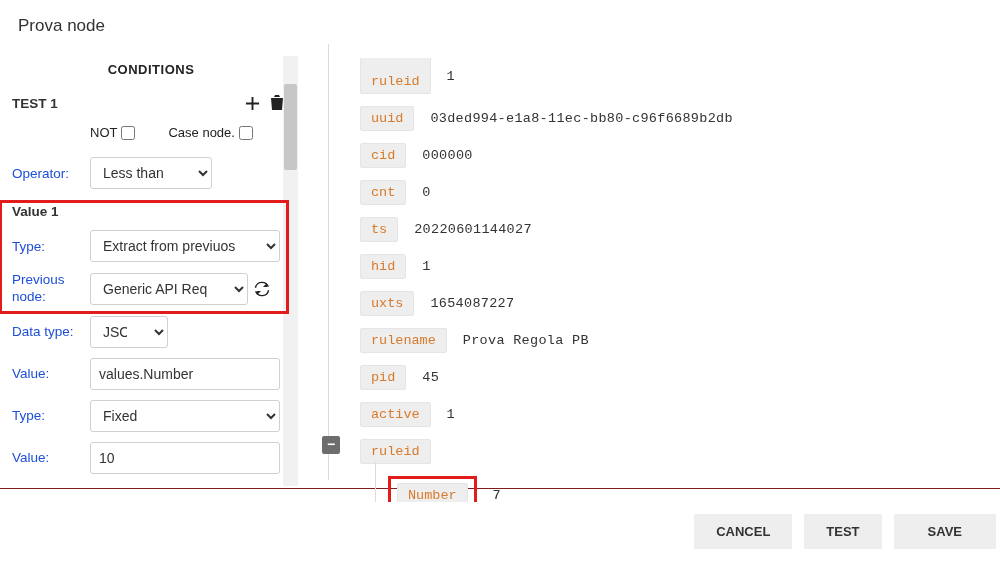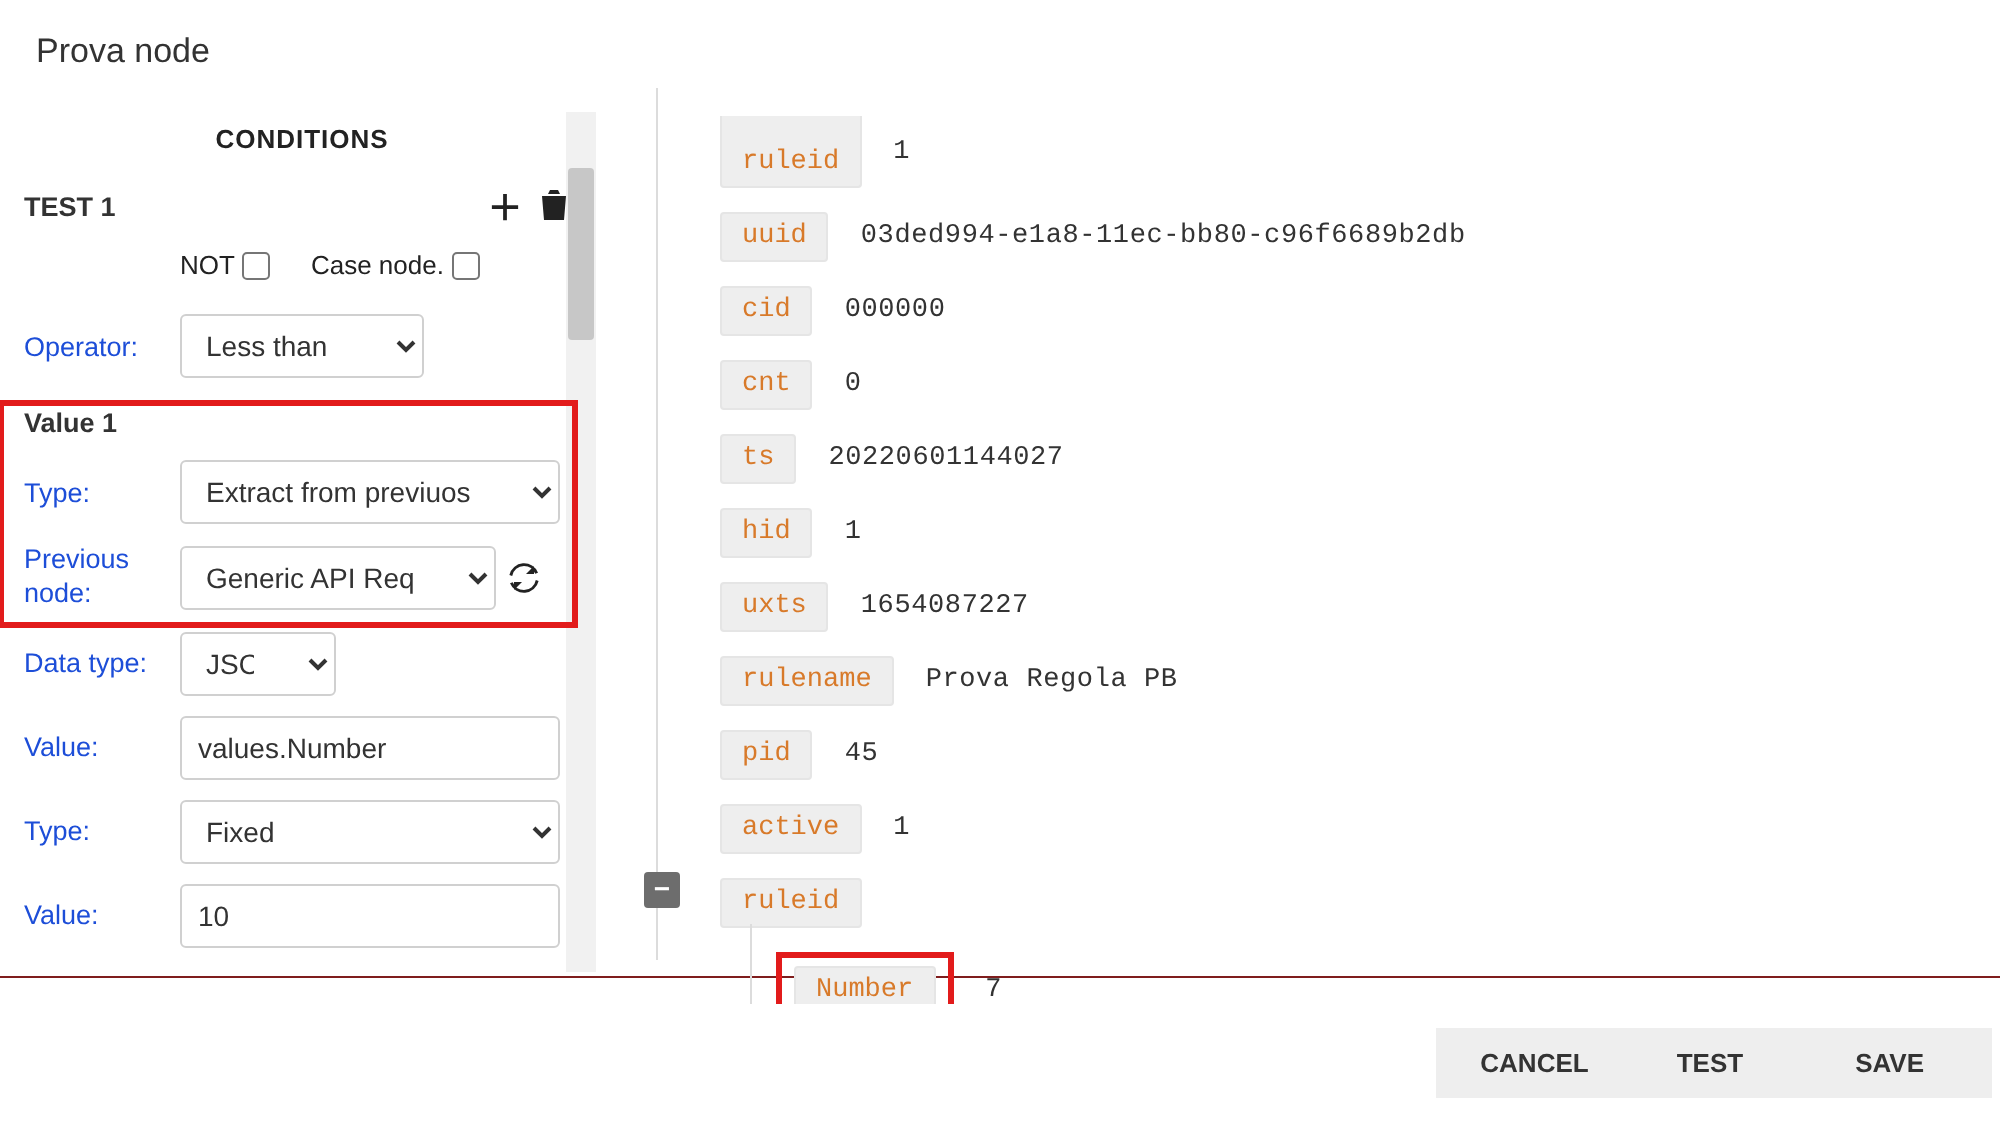--- a/index.html
+++ b/index.html
@@ -59,21 +59,21 @@
     display: flex;
     align-items: center;
     justify-content: space-between;
     padding: 2px 0 14px 0;
   }
   .test-label { font-weight: bold; font-size: 13.5px; }
   .test-icons { display: flex; gap: 10px; align-items: center; font-size: 16px; padding-right: 6px; }
   .icon { display:inline-flex; align-items:center; justify-content:center; }
   .check-row {
     display: flex;
-    gap: 20px;
+    gap: 33px;
     padding-left: 78px;
     padding-bottom: 12px;
     align-items: center;
     font-size: 13px;
     color: #222;
   }
   .check-row label { display:flex; align-items:center; gap:4px; }
   .check-row input[type=checkbox] { width:14px; height:14px; }
   .form-row {
     display: flex;
@@ -174,20 +174,21 @@
     align-items: center;
   }
   
   .footer {
     position: absolute;
     bottom: 0;
     right: 0;
     left: 16px;
     display: flex;
     justify-content: flex-end;
+    gap: 12px;
     padding: 12px 4px;
     background: #fff;
   }
   .btn {
     background: #eee;
     border: none;
     padding: 10px 22px;
     font-weight: bold;
     font-size: 13px;
     color: #333;

